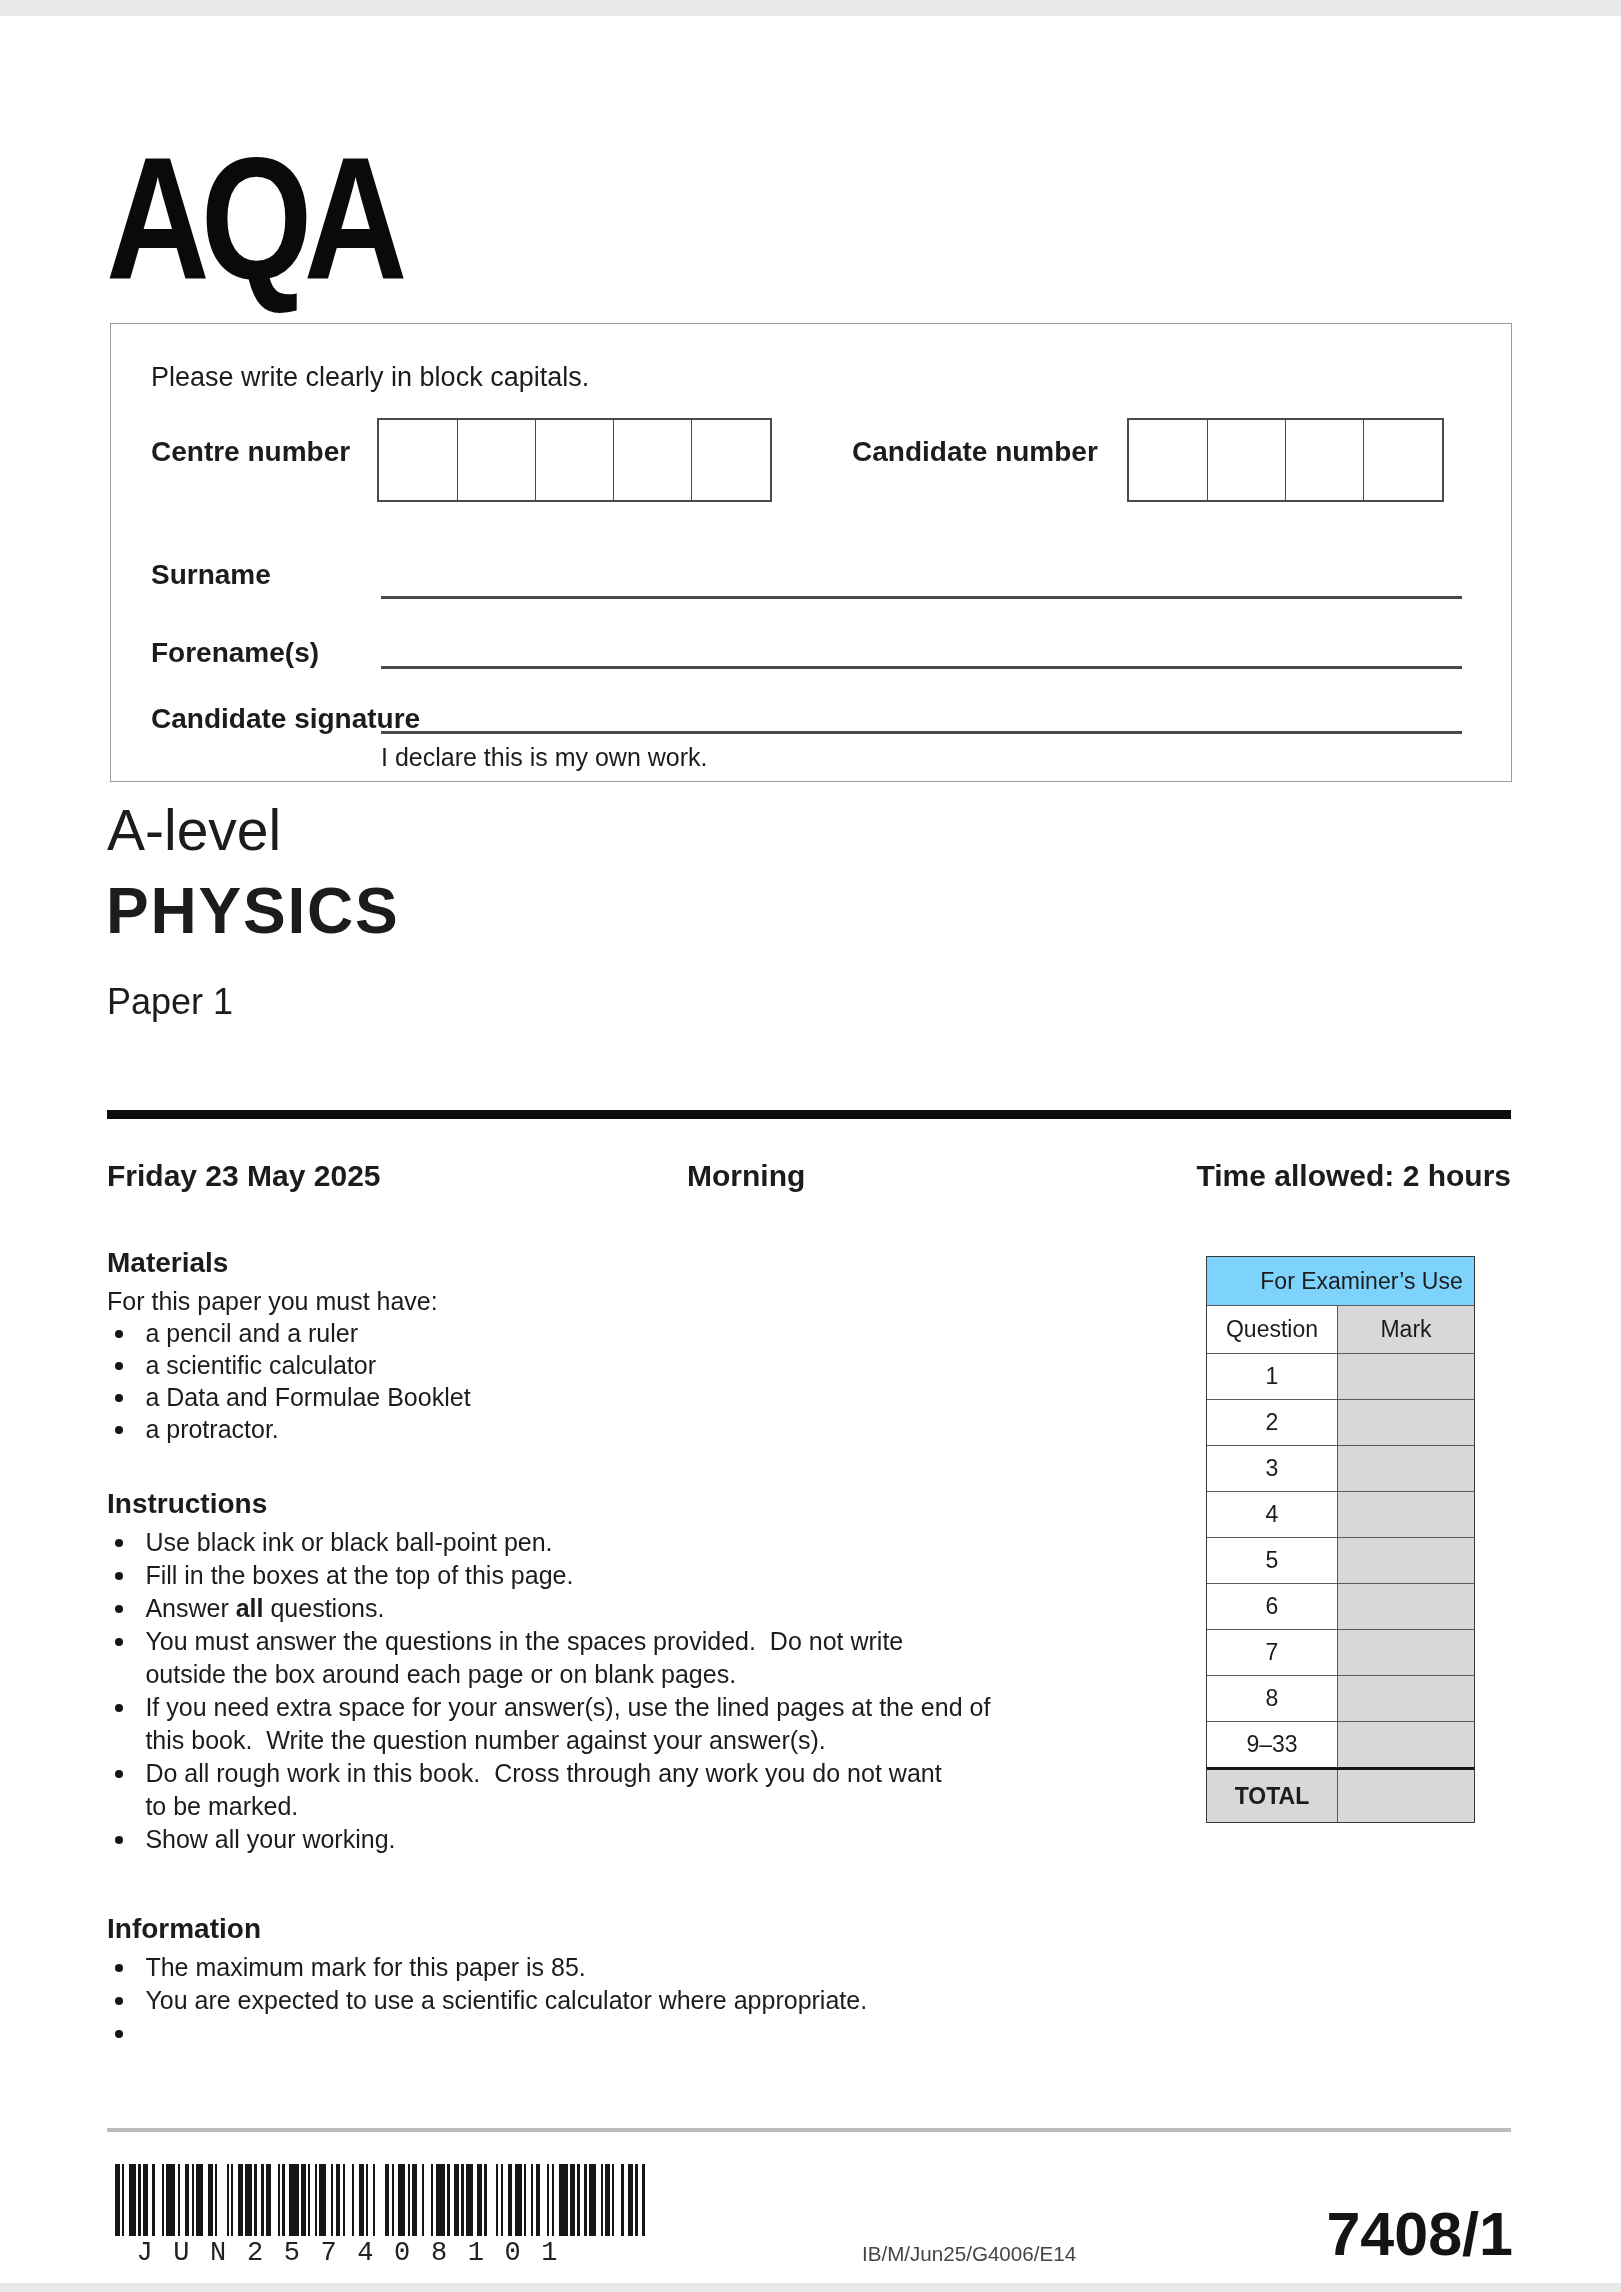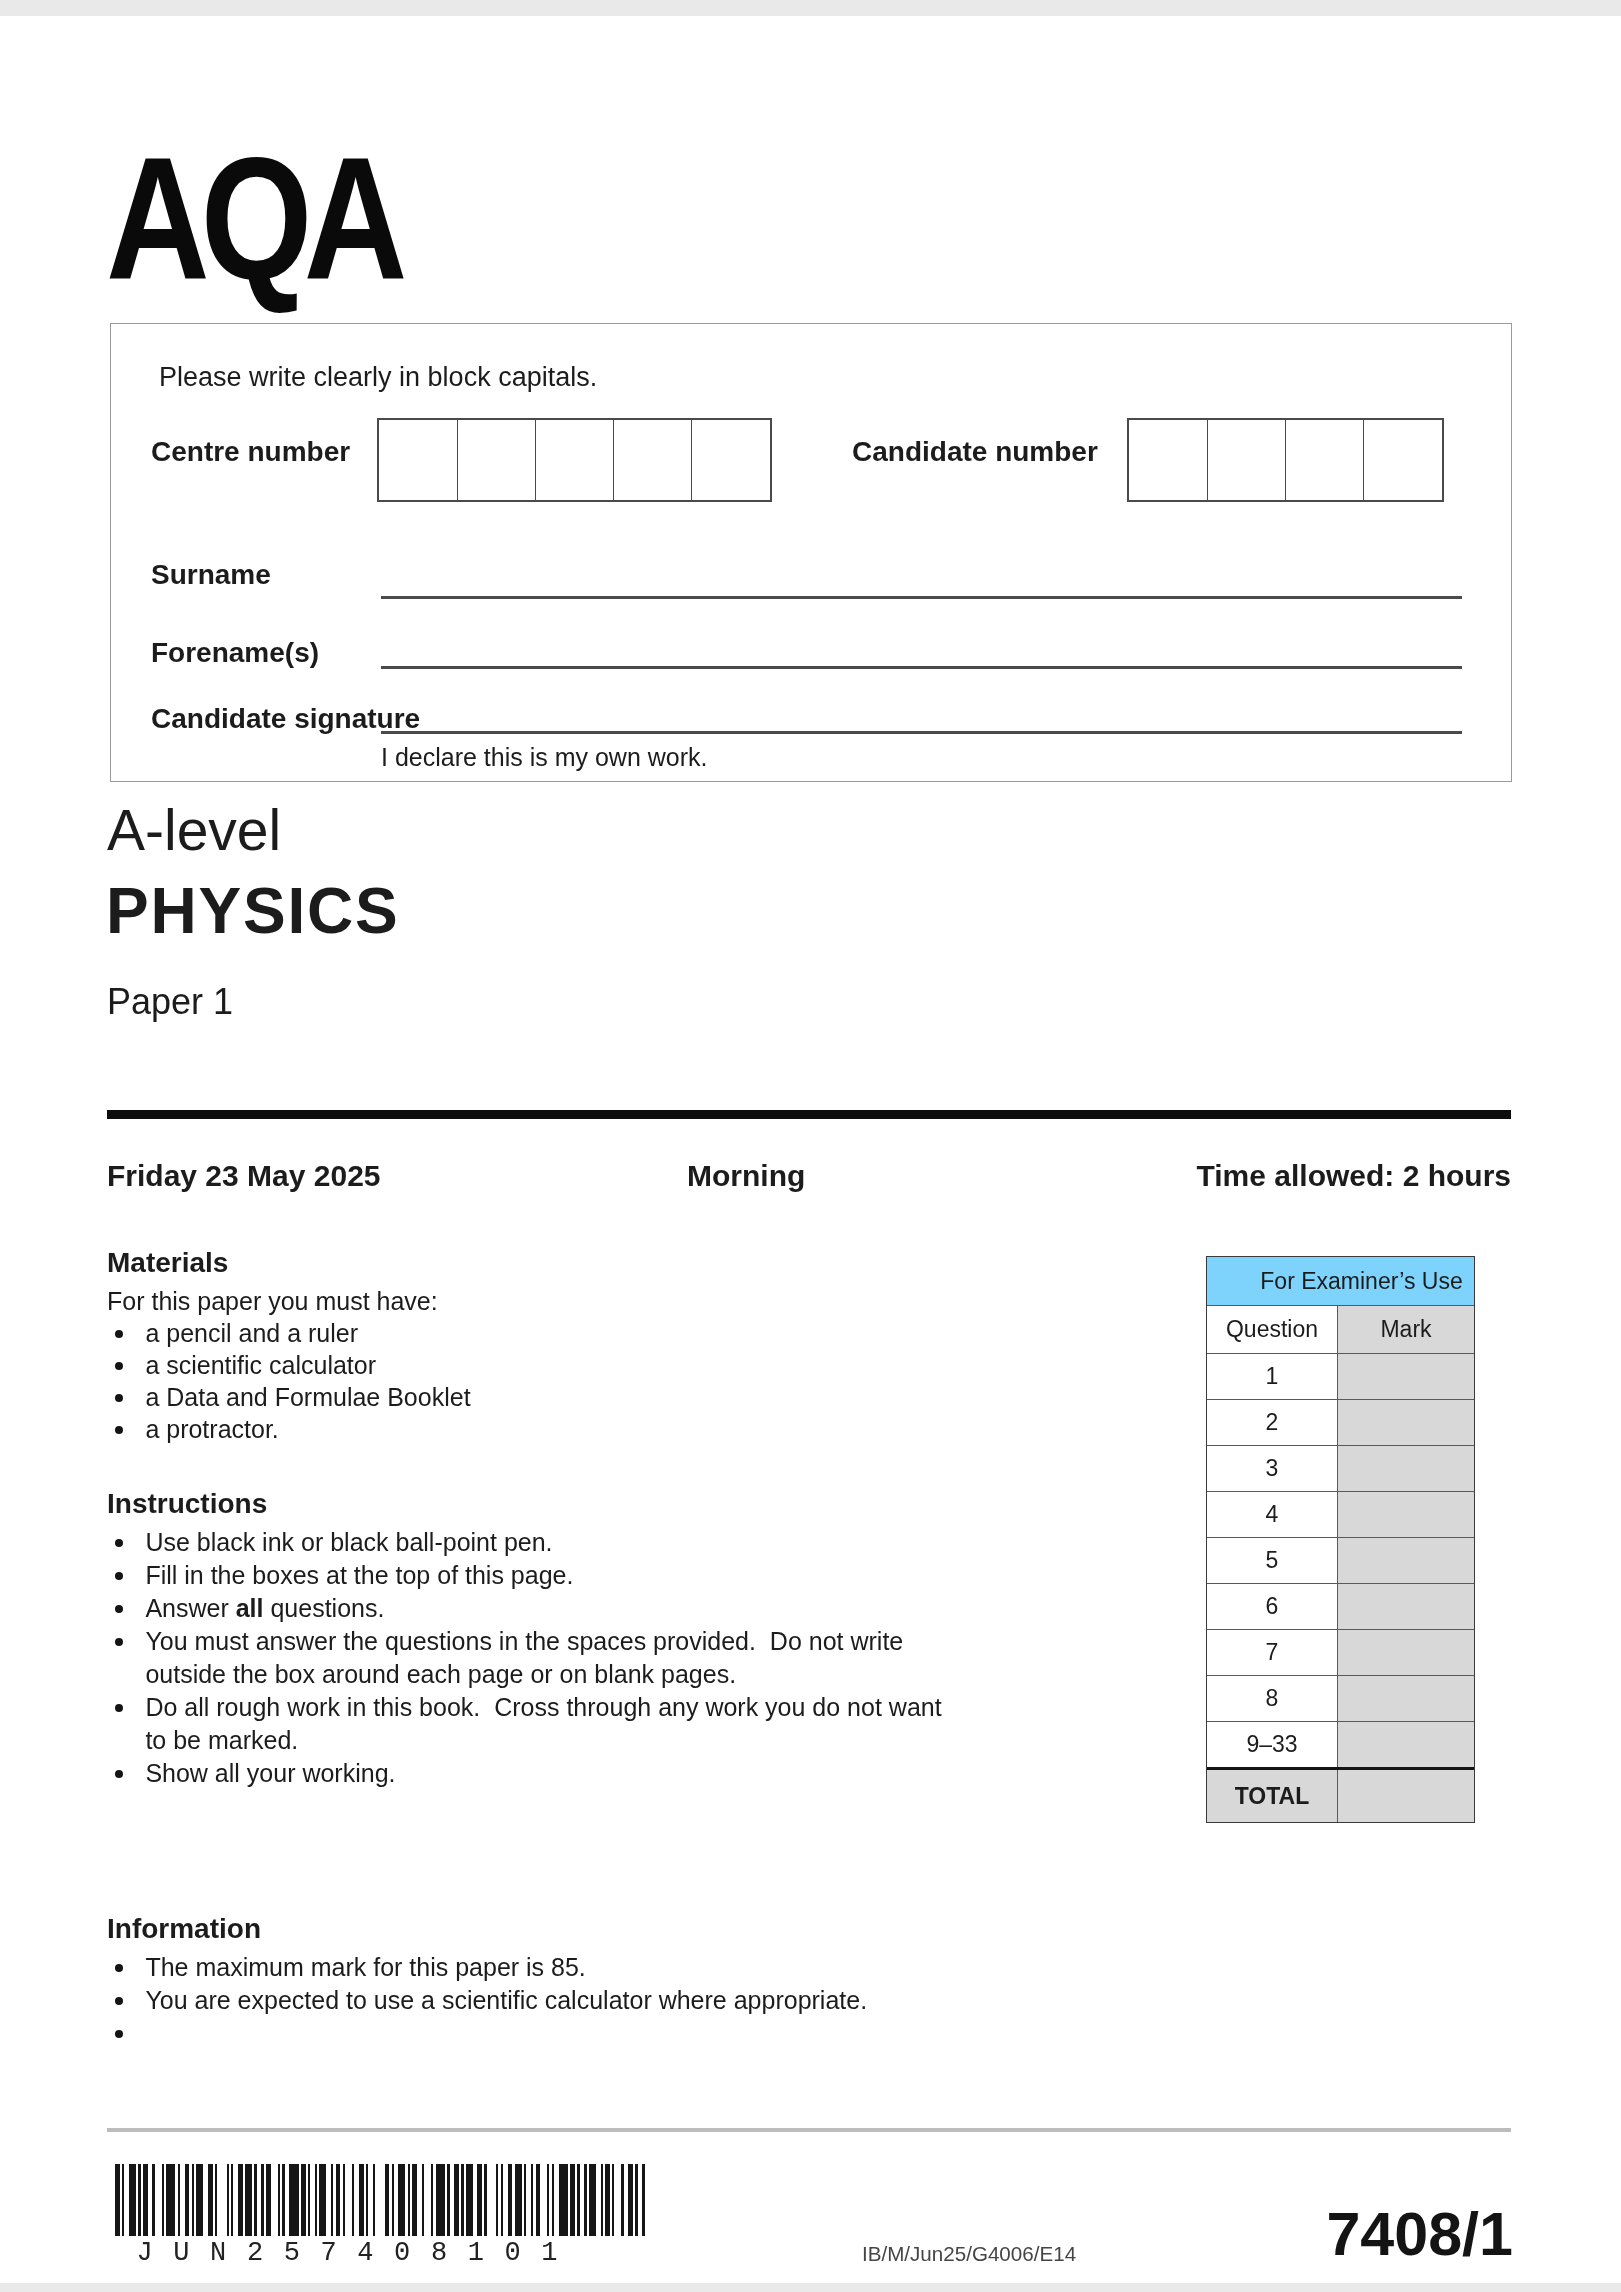--- a/index.html
+++ b/index.html
@@ -6,21 +6,21 @@
   .page{position:relative;width:1621px;height:2267px;background:#ffffff;margin:16px auto;
         font-family:"Liberation Sans",sans-serif;color:#1c1c1c;overflow:hidden;}
 
   
   .logo{position:absolute;left:106px;top:115px;font-size:175px;line-height:1;font-weight:bold;
         letter-spacing:-10.7px;color:#0a0a0a;transform:scaleX(.82);transform-origin:left top;}
 
   
   .cand-box{position:absolute;left:110px;top:307px;width:1402px;height:459px;
             border:1.8px solid #9a9a9a;box-sizing:border-box;background:#fff;}
-  .block-caps{position:absolute;left:48px;top:38px;font-size:27px;}
+  .block-caps{position:absolute;left:40px;top:38px;font-size:27px;}
   .cb-label{position:absolute;font-size:28px;font-weight:bold;}
   .cells{position:absolute;top:94px;display:flex;border:2.7px solid #4a4a4a;box-sizing:border-box;
          background:#fff;}
   .cell{width:78px;height:80px;box-sizing:border-box;border-left:1.8px solid #4a4a4a;background:#fff;}
   .cell:first-child{border-left:none;}
   .write-line{position:absolute;height:2.7px;background:#4a4a4a;width:1081px;left:270px;}
   .declare{position:absolute;left:270px;top:419px;font-size:25px;}
 
   
   .t-qual{position:absolute;left:107px;top:781px;font-size:57px;letter-spacing:0;}
@@ -160,20 +160,25 @@
         <span class="dot"></span>
         <span class="b-text"><span>Answer </span><b>all</b><span> questions.</span></span>
       </div>
     <div class="bullet">
         <span class="dot"></span>
         <span class="b-text">You must answer the questions in the spaces provided.  Do not write
 outside the box around each page or on blank pages.</span>
       </div>
     <div class="bullet">
         <span class="dot"></span>
+        <span class="b-text">If you need extra space for your answer(s), use the lined pages at the end of
+this book.  Write the question number against your answer(s).</span>
+      </div>
+    <div class="bullet">
+        <span class="dot"></span>
         <span class="b-text">Do all rough work in this book.  Cross through any work you do not want
 to be marked.</span>
       </div>
     <div class="bullet">
         <span class="dot"></span>
         <span class="b-text">Show all your working.</span>
       </div>
   </div>
 
   <div class="section sec-information">

